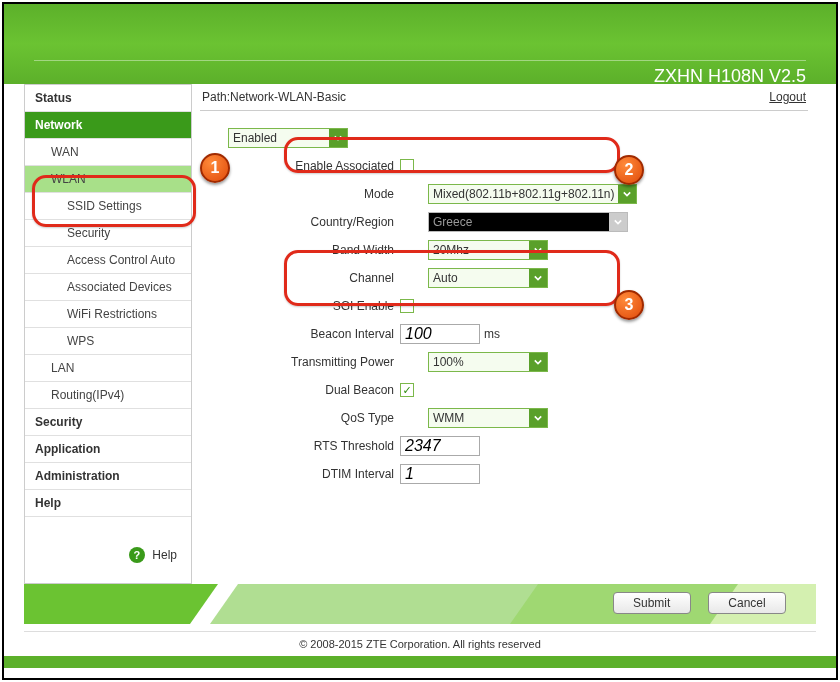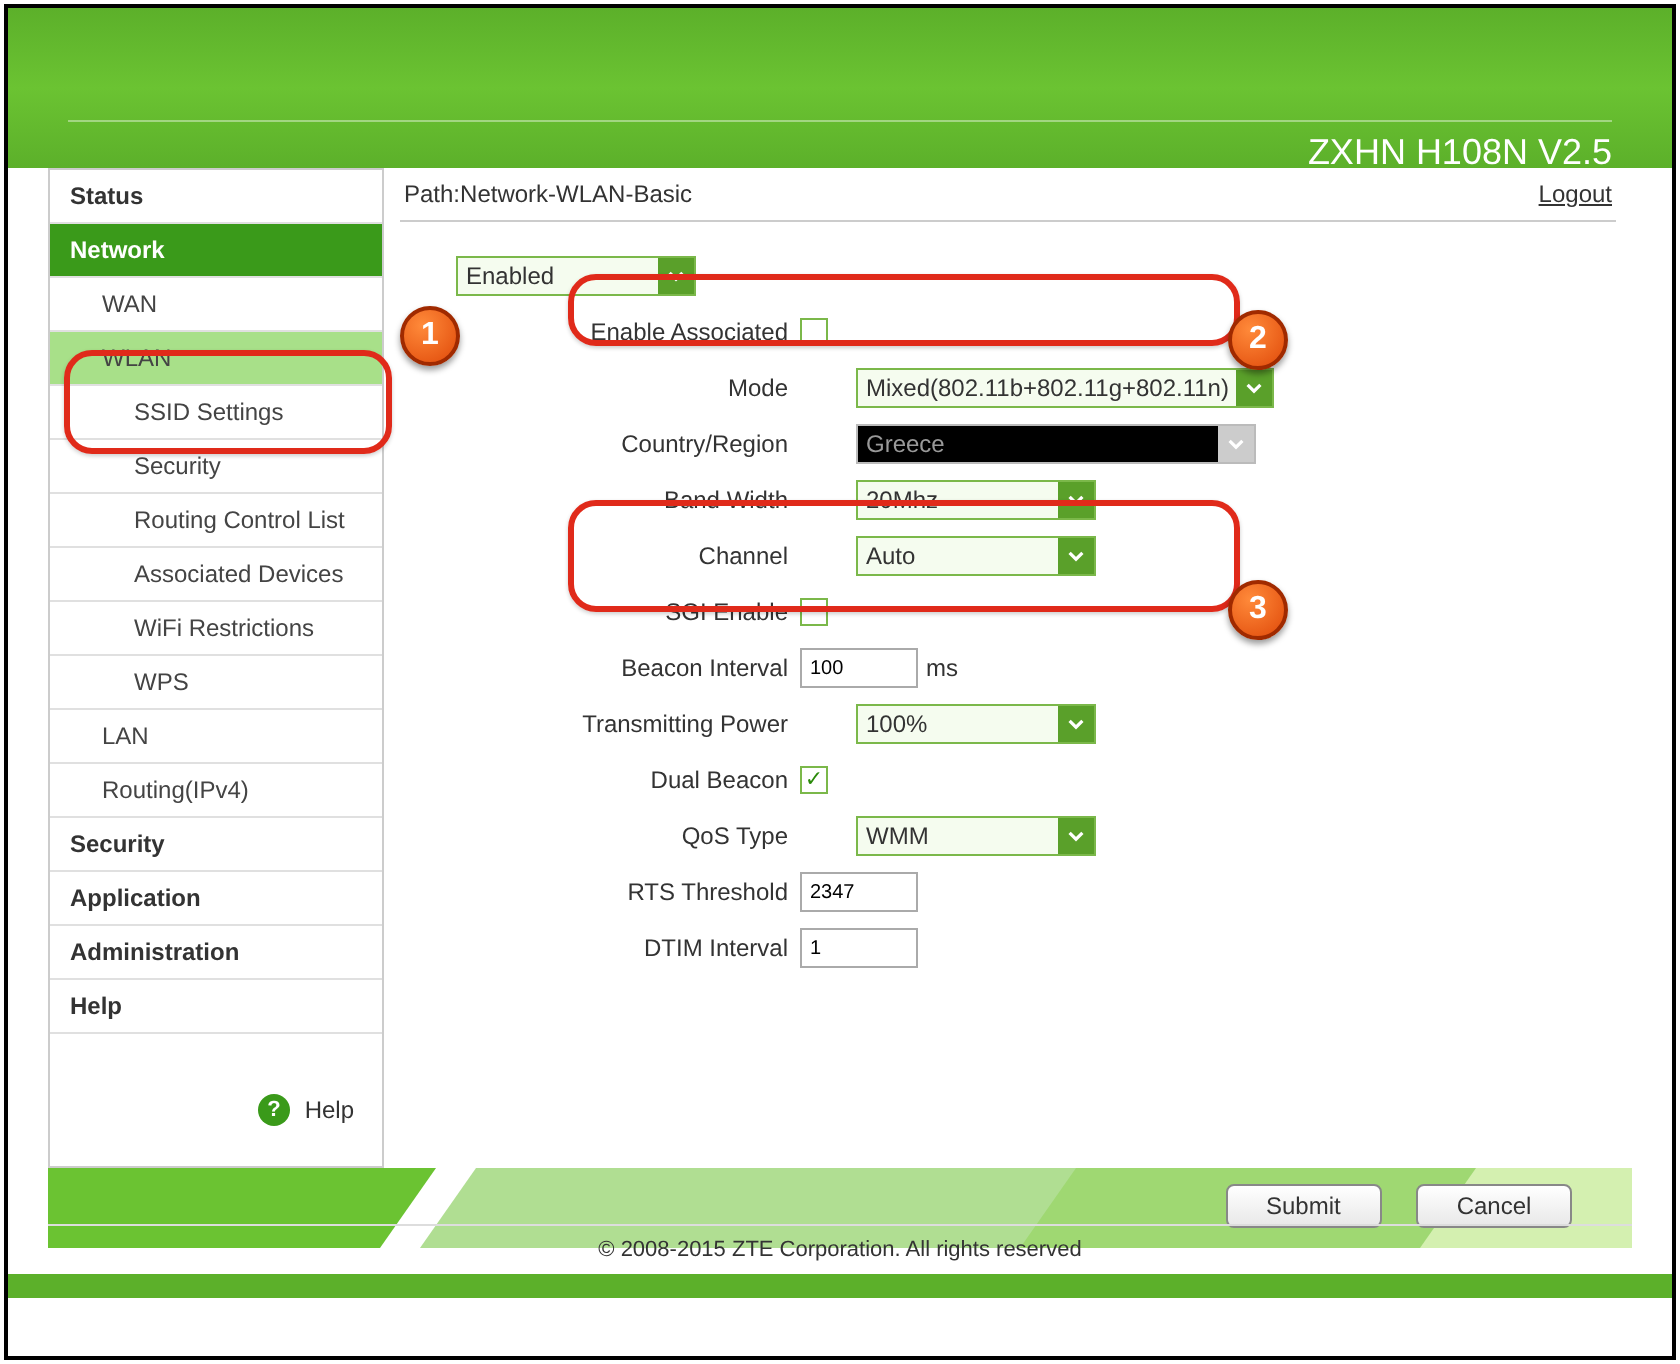--- a/index.html
+++ b/index.html
@@ -29,29 +29,29 @@
 .form-label { width: 200px; text-align: right; padding-right: 6px; color: #333; }
 .form-field { display: flex; align-items: center; }
 .sel { display: inline-flex; align-items: center; height: 20px; border: 1px solid #7bb84a; background: #f5fcef; min-width: 120px; margin-left: 28px; }
 .sel.wide { min-width: 200px; }
 .sel.disabled { border-color: #bbb; background: #000000; color: #999; }
 .sel-text { flex: 1; padding: 0 4px; color: #333; white-space: nowrap; overflow: hidden; }
 .sel.disabled .sel-text { color: #999; }
 .sel-btn { width: 18px; height: 18px; background: #5aa02a; display: inline-flex; align-items: center; justify-content: center; }
 .sel.disabled .sel-btn { background: #ccc; }
 .sel-btn svg { width: 8px; height: 8px; }
-.txt { height: 20px; border: 1px solid #aaa; padding: 0 4px; width: 59px; font-size: 10px; }
+.txt { height: 20px; border: 1px solid #aaa; padding: 0 4px; width: 80px; font-size: 16px; font-style: italic; }
 .chk { width: 14px; height: 14px; border: 1px solid #7bb84a; background: #fff; display: inline-flex; align-items: center; justify-content: center; }
 .chk.checked::after { content: "✓"; color: #2a8a0a; font-size: 11px; line-height: 1; }
 .unit { margin-left: 4px; color: #333; }
 
 .annot-box { position: absolute; border: 3px solid #e02a1a; border-radius: 14px; pointer-events: none; box-shadow: 0 1px 2px rgba(0,0,0,0.2); }
 .annot-badge { position: absolute; width: 30px; height: 30px; border-radius: 50%; background: radial-gradient(circle at 35% 30%, #ff8a3a, #e04a0a); border: 2px solid #a02a00; color: #fff; font-weight: bold; font-size: 16px; display: flex; align-items: center; justify-content: center; box-shadow: 0 2px 3px rgba(0,0,0,0.4); pointer-events: none; }
 
-.footer-area { position: relative; height: 65px; }
+.footer-area { position: relative; height: 84px; }
 .footer-stripe { position: absolute; left: 20px; right: 20px; top: 0; height: 40px; overflow: hidden; }
 .stripe-bg { position: absolute; inset: 0; }
 .stripe-bg .diag { position: absolute; top: 0; bottom: 0; background: #7bc84a; transform: skewX(-35deg); }
 .d1 { left: -60px; width: 240px; background: #6bc332 !important; }
 .d2 { left: 200px; width: 500px; opacity: 0.6; }
 .d3 { left: 500px; right: -200px; width: auto; background: #d4f0b0 !important; }
 .btns { position: absolute; right: 30px; top: 8px; }
 .btn { display: inline-block; min-width: 78px; padding: 3px 10px; border: 1px solid #888; border-radius: 4px; background: linear-gradient(#fff,#e8e8e8); color: #333; text-align: center; cursor: pointer; margin-left: 14px; font-size: 12px; }
 .copyright { position: absolute; left: 0; right: 0; bottom: 18px; text-align: center; color: #333; font-size: 11px; border-top: 1px solid #ddd; padding-top: 6px; margin: 0 20px; }
 .footer-green-line { position: absolute; left:0; right:0; bottom:0; height:12px; background:#5cb02a; }
@@ -66,21 +66,21 @@
   </div>
 
   <div class="content-wrap">
     <div class="sidebar">
       <div class="sidebar-item l1">Status</div>
       <div class="sidebar-item l1 active">Network</div>
       <div class="sidebar-item l2">WAN</div>
       <div class="sidebar-item l2 active-group">WLAN</div>
       <div class="sidebar-item l3">SSID Settings</div>
       <div class="sidebar-item l3">Security</div>
-      <div class="sidebar-item l3">Routing Control List</div>
+      <div class="sidebar-item l3">Access Control Auto</div>
       <div class="sidebar-item l3">Associated Devices</div>
       <div class="sidebar-item l3">WiFi Restrictions</div>
       <div class="sidebar-item l3">WPS</div>
       <div class="sidebar-item l2">LAN</div>
       <div class="sidebar-item l2">Routing(IPv4)</div>
       <div class="sidebar-item l1">Security</div>
       <div class="sidebar-item l1">Application</div>
       <div class="sidebar-item l1">Administration</div>
       <div class="sidebar-item l1">Help</div>
       <div class="help-block">

